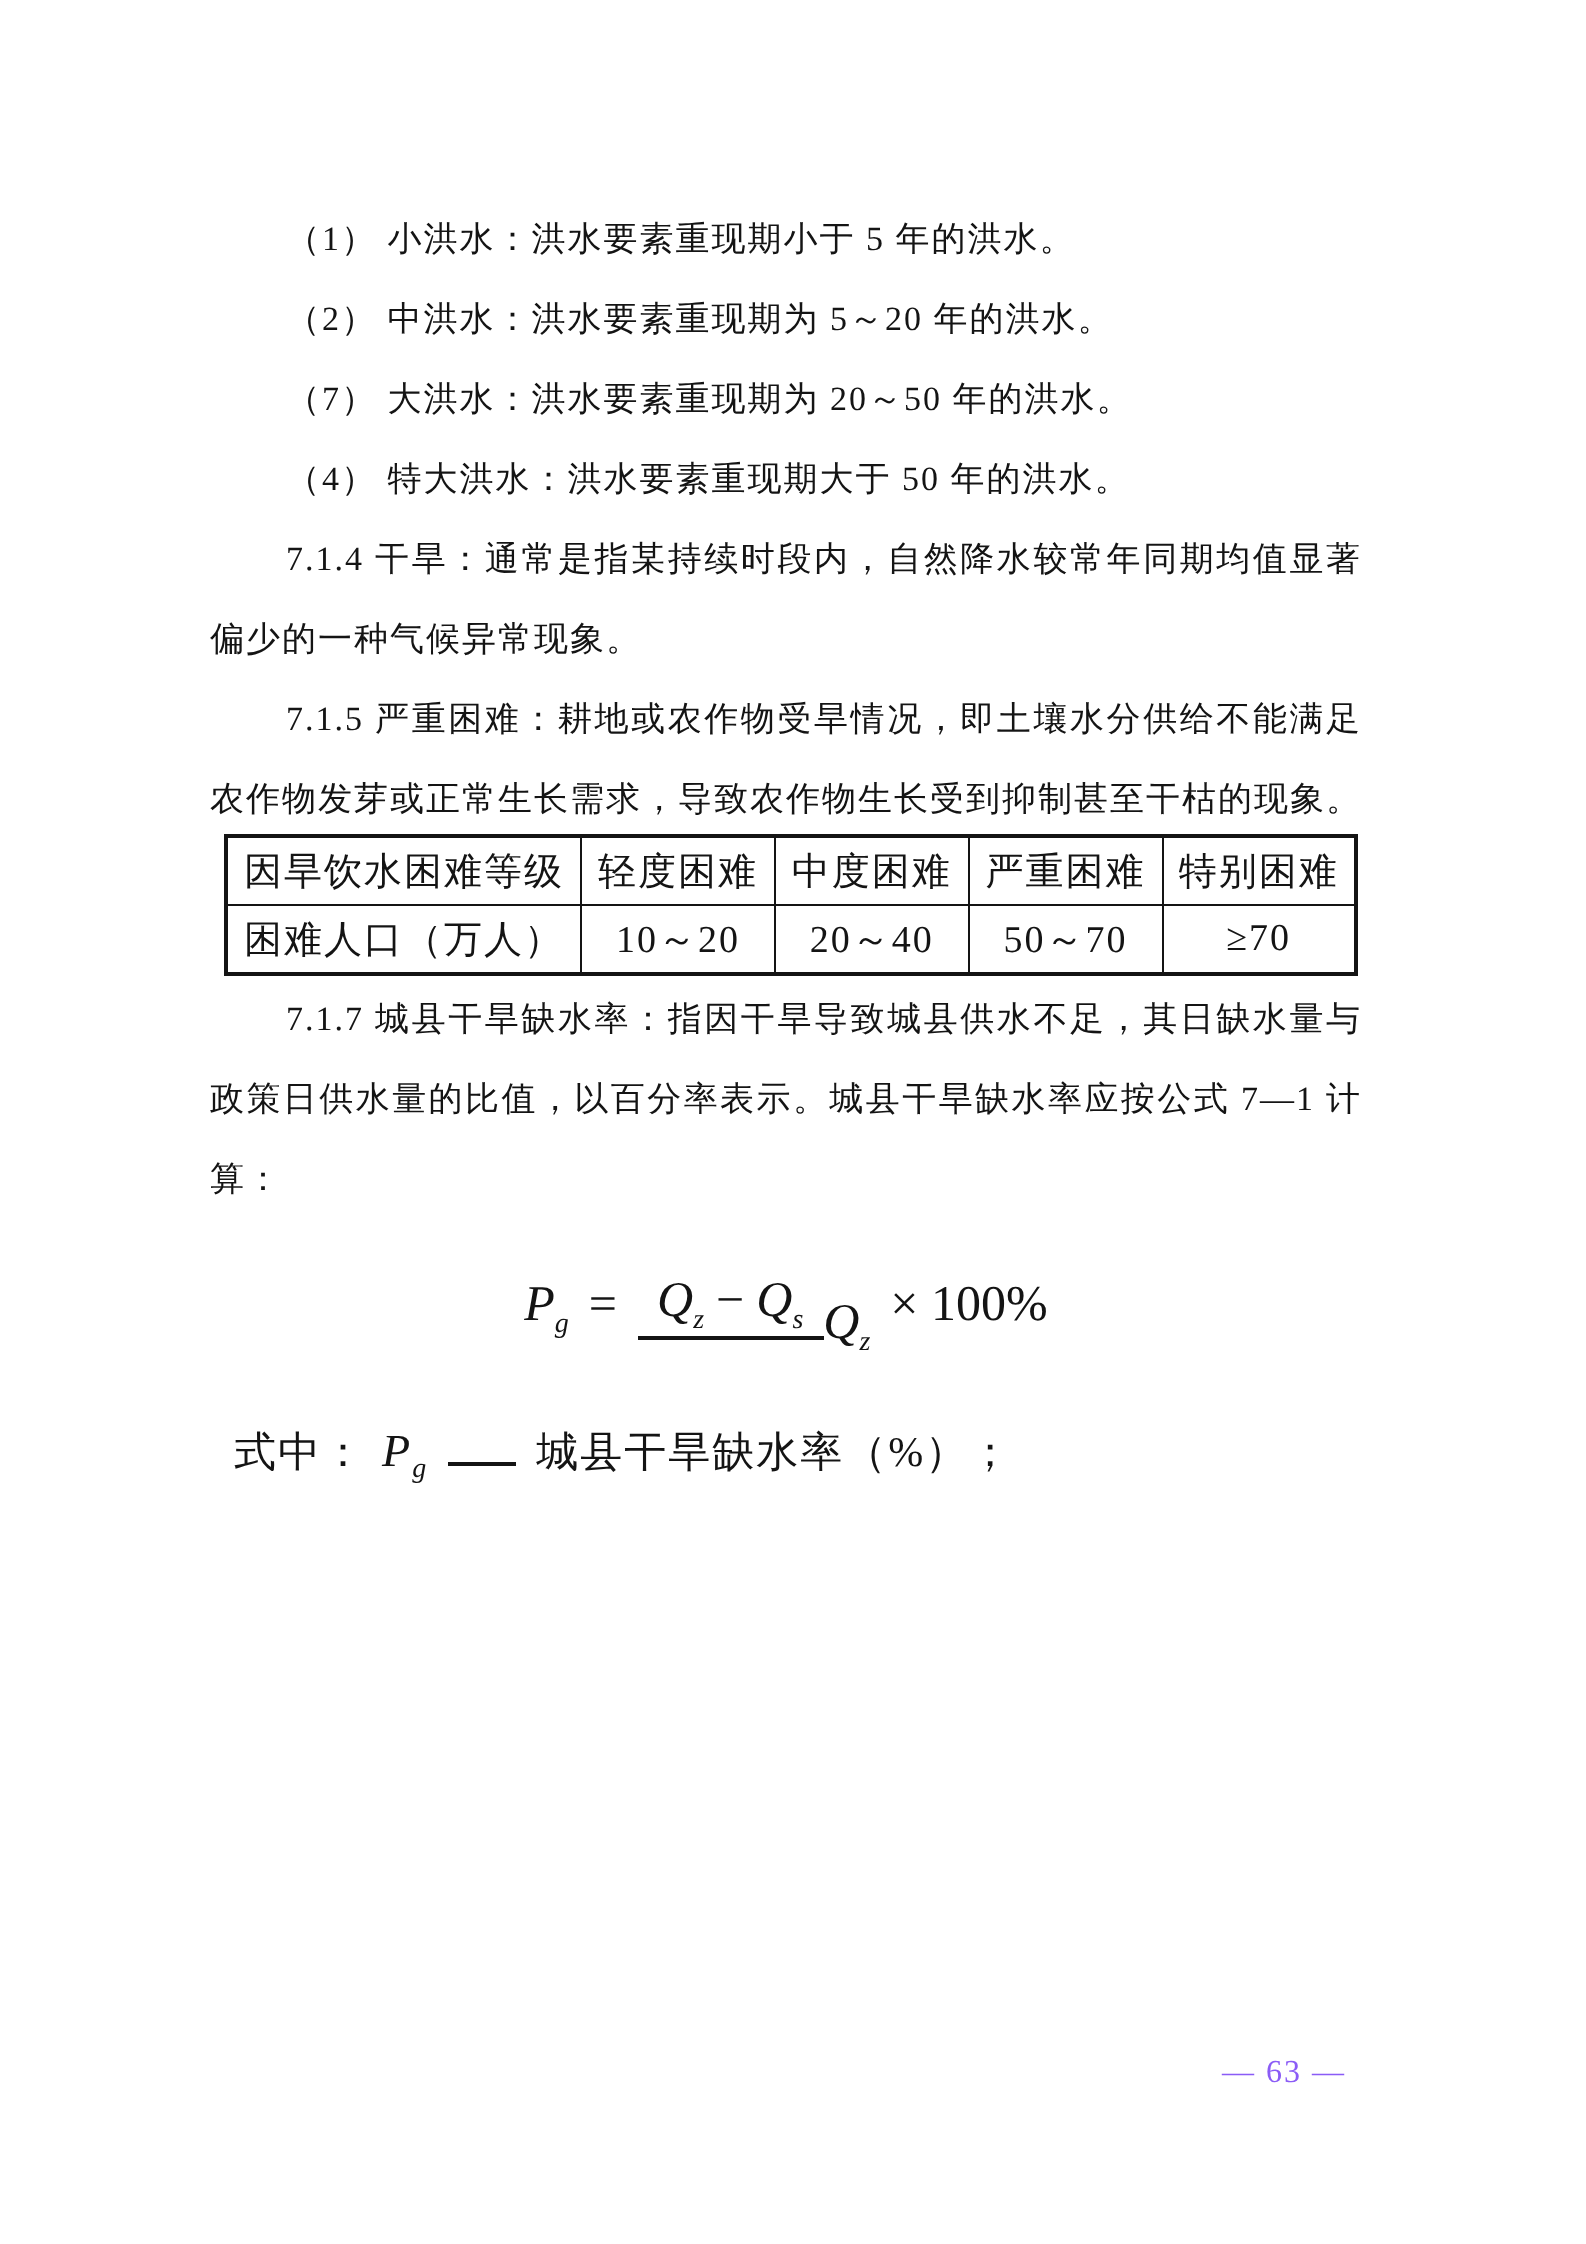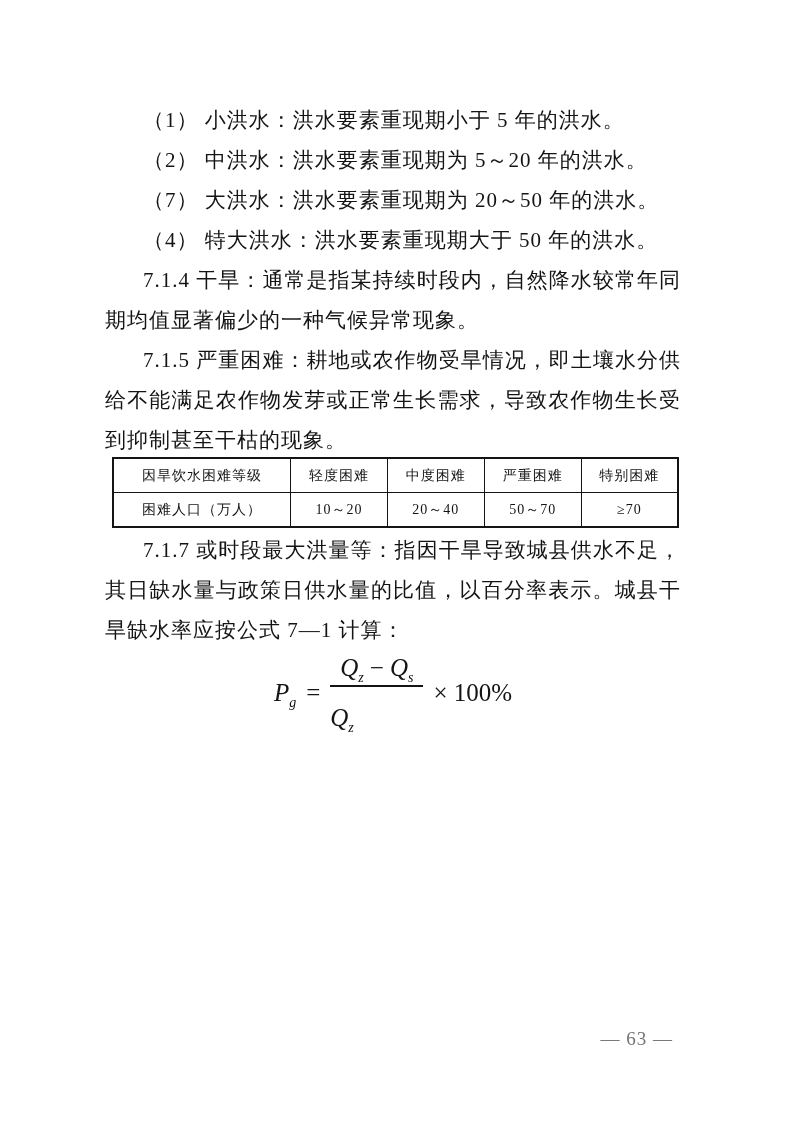--- a/index.html
+++ b/index.html
@@ -13,59 +13,59 @@
     overflow: hidden;
   }
   .content {
     position: absolute;
     left: 105px;
     top: 100px;
     width: 576px;
   }
   p.para {
     margin: 0;
-    font-size: 21px;
+    font-size: 17px;
     line-height: 40px;
     text-align: justify;
     text-indent: 38px;
     letter-spacing: 1px;
   }
   p.para b { font-weight: normal; }
 
   table.dtable {
     border-collapse: collapse;
     table-layout: fixed;
     width: 567px;
     margin: -3px 0 2px 7px;
     border: 2px solid #141414;
   }
   table.dtable td {
     border: 1px solid #141414;
     height: 33px;
     text-align: center;
     vertical-align: middle;
-    font-size: 14px;
+    font-size: 19px;
     letter-spacing: 1px;
     padding: 0 2px;
   }
   td.label-col { width: 172px; }
 
   .formula {
     height: 74px;
     margin: 6px 0 16px 0;
     display: flex;
     justify-content: center;
     align-items: center;
     font-size: 25px;
     color: #141414;
   }
   .formula i { font-style: italic; font-weight: normal; }
   .formula sub { font-size: 14px; font-style: italic; line-height: 0; }
   .f-eq { margin: 0 10px; }
-  .frac { display: inline-flex; flex-direction: column; }
+  .frac { display: inline-flex; flex-direction: row; align-items: center; }
   .frac .num { padding: 0 10px 3px 10px; border-bottom: 2px solid #141414; }
   .frac .den { padding-top: 17px; }
   .frac .op { margin: 0 6px; }
   .f-suffix { margin-left: 10px; }
 
   p.where-line {
     margin: 0;
     font-size: 21px;
     line-height: 40px;
     text-indent: 12px;
@@ -77,23 +77,23 @@
     display: inline-block;
     width: 34px;
     height: 14px;
     border-bottom: 2px solid #141414;
     margin: 0 10px 0 4px;
   }
   .page-num {
     position: absolute;
     top: 1028px;
     right: 120px;
-    font-size: 19px;
+    font-size: 16px;
     letter-spacing: 1px;
-    color: #737373;
+    color: #8b5cf6;
   }
 </style>
 </head>
 <body>
 
 <div class="page">
   <div class="content">
 
     <p class="para"><span>（1） 小洪水：洪水要素重现期小于 5 年的洪水。</span></p>
     <p class="para"><span>（2） 中洪水：洪水要素重现期为 5～20 年的洪水。</span></p>
@@ -118,29 +118,32 @@
         <tr>
           <td class="label-col">困难人口（万人）</td>
           <td>10～20</td>
           <td>20～40</td>
           <td>50～70</td>
           <td>≥70</td>
         </tr>
       </tbody>
     </table>
 
-    <p class="para"><b>7.1.7 或时段最大洪量等：</b><span>指因干旱导致城县供水不足，其日缺水量与政策日供水量的比值，以百分率表示。城县干旱缺水率应按公式 7—1 计算：</span></p>
+    <p class="para"><b>7.1.7 城县干旱缺水率：</b><span>指因干旱导致城县供水不足，其日缺水量与政策日供水量的比值，以百分率表示。城县干旱缺水率应按公式 7—1 计算：</span></p>
 
     <div class="formula">
       <span><i>P</i><sub>g</sub></span>
       <span class="f-eq">=</span>
       <span class="frac">
         <span class="num"><i>Q</i><sub>z</sub><span class="op">−</span><i>Q</i><sub>s</sub></span>
         <span class="den"><i>Q</i><sub>z</sub></span>
       </span>
       <span class="f-suffix">× 100%</span>
     </div>
 
+    <p class="where-line">
+      <span>式中：</span><span class="w-var"><i>P</i><sub>g</sub></span><span class="w-dash"></span><span>城县干旱缺水率（%）；</span>
+    </p>
 
   </div>
 
   <div class="page-num">— 63 —</div>
 </div>
 
 </body></html>

